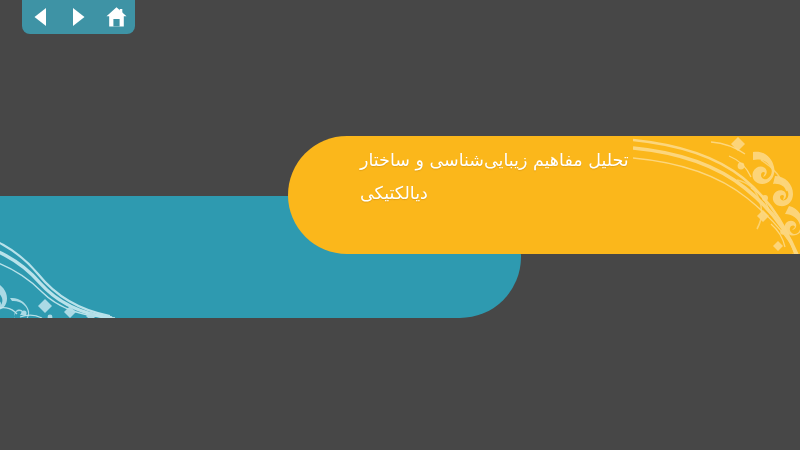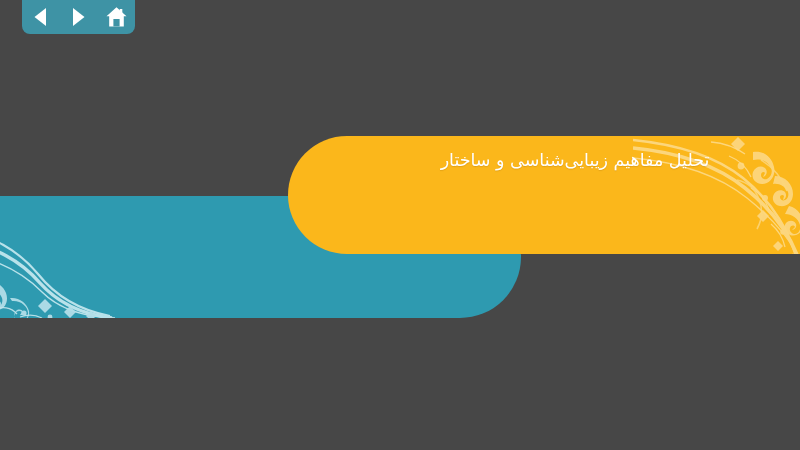--- a/index.html
+++ b/index.html
@@ -81,21 +81,21 @@
     height: 130px;
     opacity: 0.55;
     pointer-events: none;
   }
   #title-text {
     position: absolute;
     right: 28px;
     top: 8px;
     width: 430px;
     direction: rtl;
-    text-align: center;
+    text-align: left;
     color: #ffffff;
     font-size: 17.5px;
     line-height: 33px;
     font-weight: normal;
     text-shadow: 0 1px 1px rgba(120,70,0,0.18);
     white-space: nowrap;
   }
   #title-text .tline { display: block; }
 </style>
 </head>
@@ -158,20 +158,21 @@
         <path d="M78 6 c12 1 24 5 34 12"></path>
       </g>
       <g fill="none" stroke="#fdf0cd" stroke-width="1.6" opacity="0.85">
         <path d="M104 44 c10 2 18 9 22 19 4 10 3 21 -2 30"></path>
         <path d="M128 24 c12 7 21 18 26 31"></path>
       </g>
     </svg>
 
     <div id="title-text">
       <span class="tline">تحلیل مفاهیم زیبایی‌شناسی و ساختار</span>
+      <span class="tline">دیالکتیکی</span>
     </div>
   </div>
 
   <div id="navbar">
 
     <div class="nav-btn">
       <svg width="22" height="22" viewBox="0 0 22 22">
         <path d="M16 2 L16 20 L4.5 11 Z" fill="#ffffff"></path>
       </svg>
     </div>

